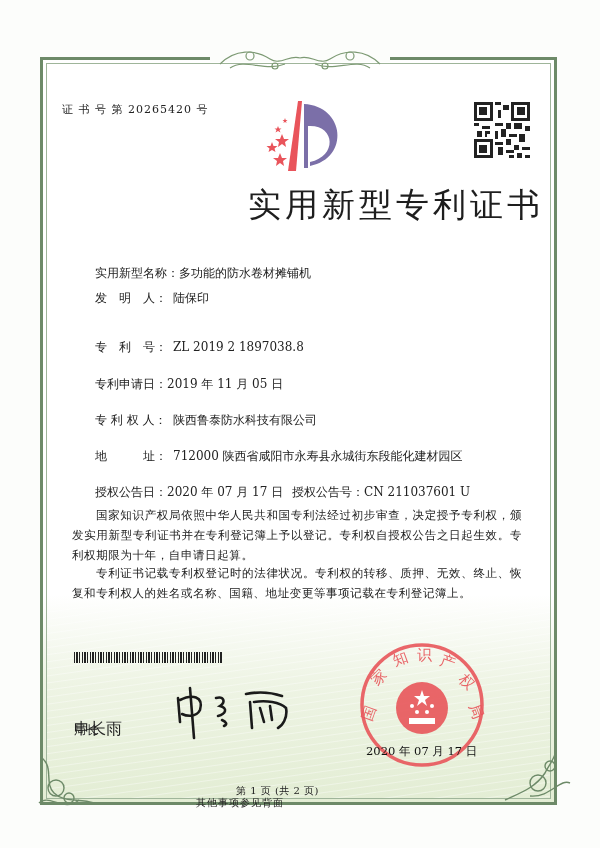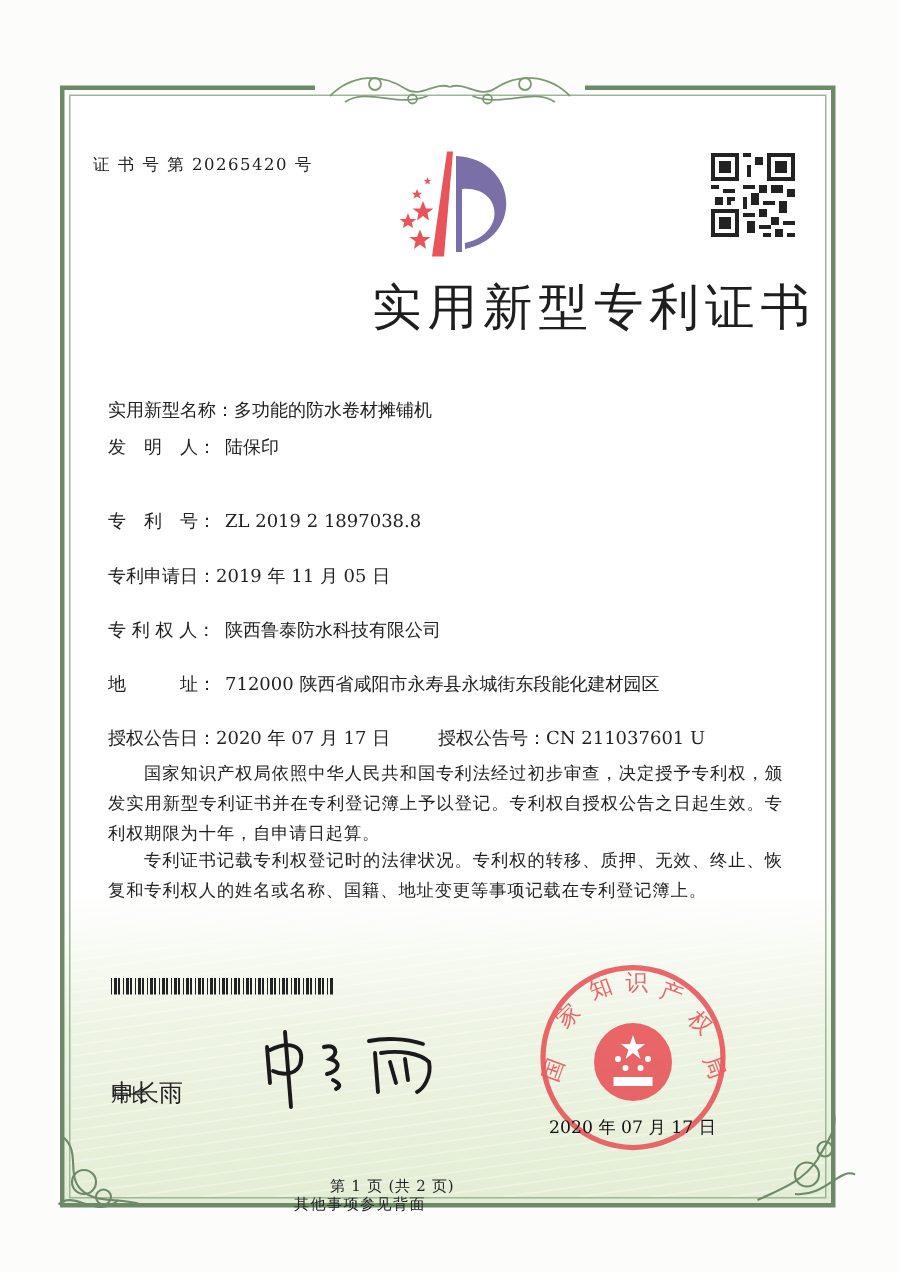--- a/index.html
+++ b/index.html
@@ -37,21 +37,21 @@
   .logo { position: absolute; left: 250px; top: 96px; width: 100px; height: 80px; }
   .qr { position: absolute; left: 474px; top: 102px; width: 56px; height: 56px; }
 
   .title {
     position: absolute; left: 0; width: 500px; top: 183px; text-align: right;
     font-size: 33px; letter-spacing: 4px; color: #1e1e1e; font-weight: normal; margin-left: 44px;
   }
   .field {
     position: absolute; left: 72px; font-size: 12px; white-space: nowrap;
   }
-  .field .lbl { display: inline-block; }
+  .field .lbl { display: inline-block; margin-left: 23px; }
   .field .val { display: inline-block; }
   .f-name { top: 265px; }
   .f-inventor { top: 290px; }
   .f-inventor .lbl, .f-patno .lbl { width: 78px; letter-spacing: 0; }
   .f-patno { top: 339px; }
   .f-date { top: 376px; }
   .f-owner { top: 412px; }
   .f-owner .lbl { width: 78px; }
   .f-addr { top: 448px; }
   .f-addr .lbl { width: 78px; }
@@ -71,21 +71,21 @@
   }
   .director-title { position: absolute; left: 74px; top: 722px; font-size: 12px; font-family: "DejaVu Sans", sans-serif; }
   .director-name  { position: absolute; left: 74px; top: 719px; font-size: 16px; font-family: "DejaVu Sans", sans-serif; }
   .signature { position: absolute; left: 170px; top: 680px; width: 130px; height: 60px; }
 
   .seal { position: absolute; left: 357px; top: 640px; width: 130px; height: 130px; }
   .seal-date {
     position: absolute; left: 366px; top: 744px; font-size: 11.5px; color: #111; white-space: nowrap;
   }
   .page-no {
-    position: absolute; left: 0; width: 523px; top: 784px; text-align: center; font-size: 10px; letter-spacing: 0.5px;
+    position: absolute; left: 16px; width: 523px; top: 784px; text-align: center; font-size: 10px; letter-spacing: 0.5px;
   }
   .back-note {
     position: absolute; left: 0; width: 480px; top: 796px; text-align: center; font-size: 10px; letter-spacing: 1px;
   }
 </style>
 </head>
 <body>
 
 <div class="frame">
   <div class="waves"></div>

